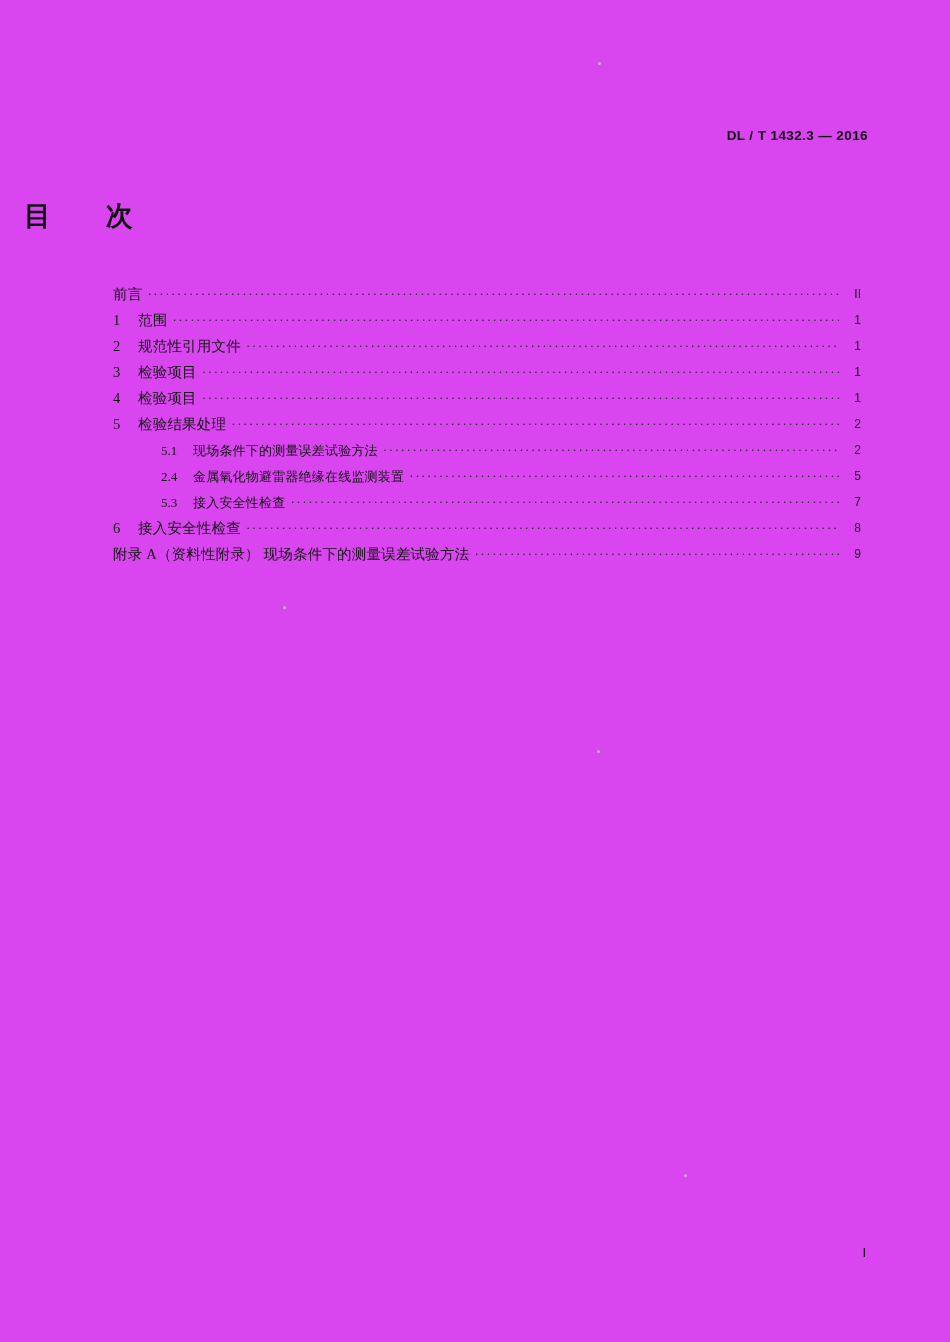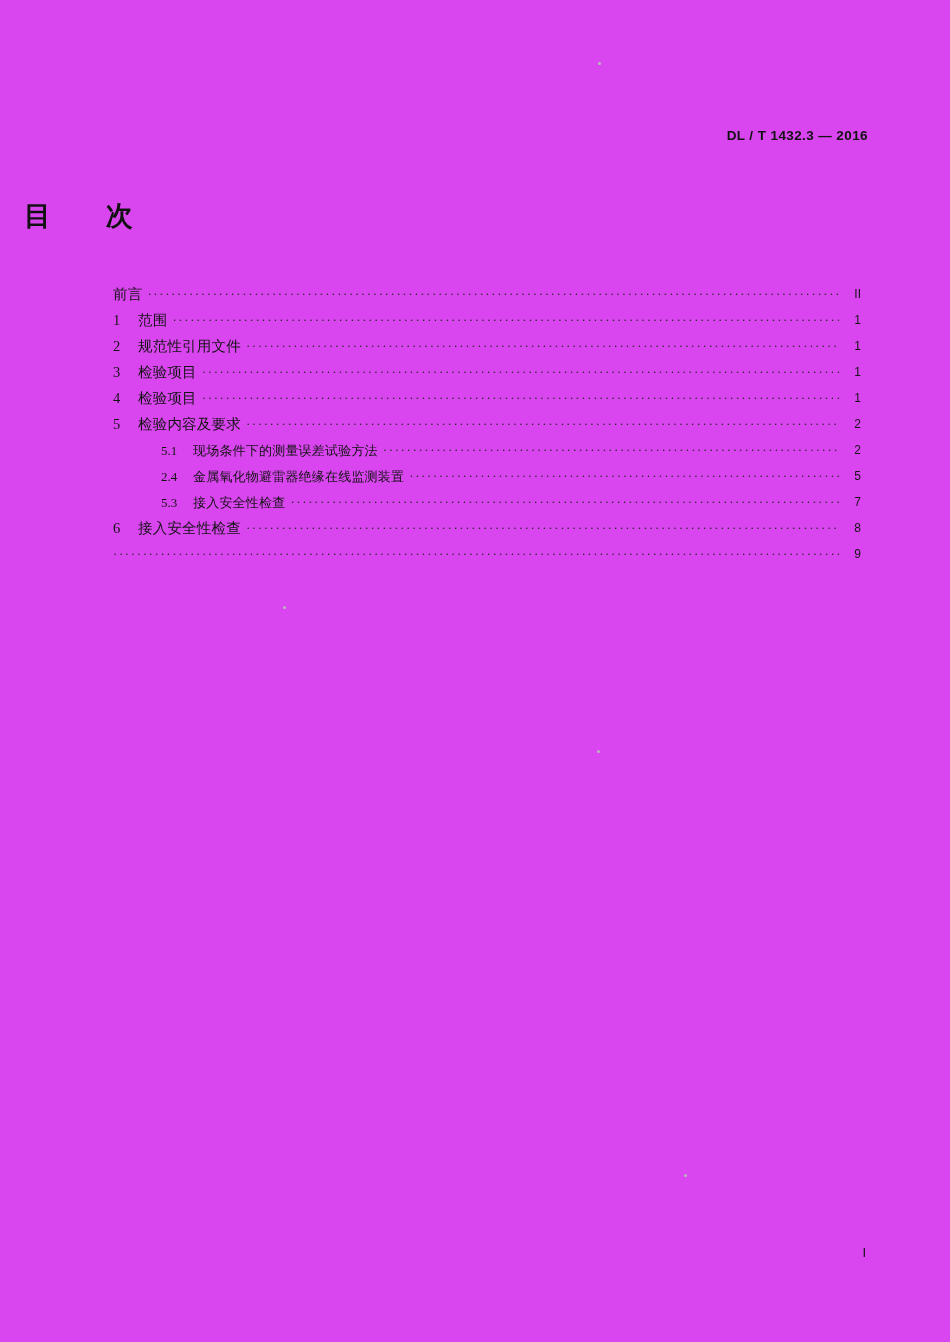--- a/index.html
+++ b/index.html
@@ -166,21 +166,21 @@
 
     <div class="toc-row">
       <span class="toc-num">4</span>
       <span class="toc-label">检验项目</span>
       <span class="dots">·······························································································································································</span>
       <span class="toc-page">1</span>
     </div>
 
     <div class="toc-row">
       <span class="toc-num">5</span>
-      <span class="toc-label">检验内容及要求</span>
+      <span class="toc-label">检验结果处理</span>
       <span class="dots">·······························································································································································</span>
       <span class="toc-page">2</span>
     </div>
 
     <div class="toc-row indent">
       <span class="toc-sub-num">5.1</span>
       <span class="toc-label">现场条件下的测量误差试验方法</span>
       <span class="dots">·······························································································································································</span>
       <span class="toc-page">2</span>
     </div>
@@ -200,20 +200,21 @@
     </div>
 
     <div class="toc-row">
       <span class="toc-num">6</span>
       <span class="toc-label">接入安全性检查</span>
       <span class="dots">·······························································································································································</span>
       <span class="toc-page">8</span>
     </div>
 
     <div class="toc-row">
+      <span class="toc-label">附录 A（资料性附录）  现场条件下的测量误差试验方法</span>
       <span class="dots">·······························································································································································</span>
       <span class="toc-page">9</span>
     </div>
 
   </div>
 
   <div class="folio">I</div>
 </div>
 
 </body></html>

